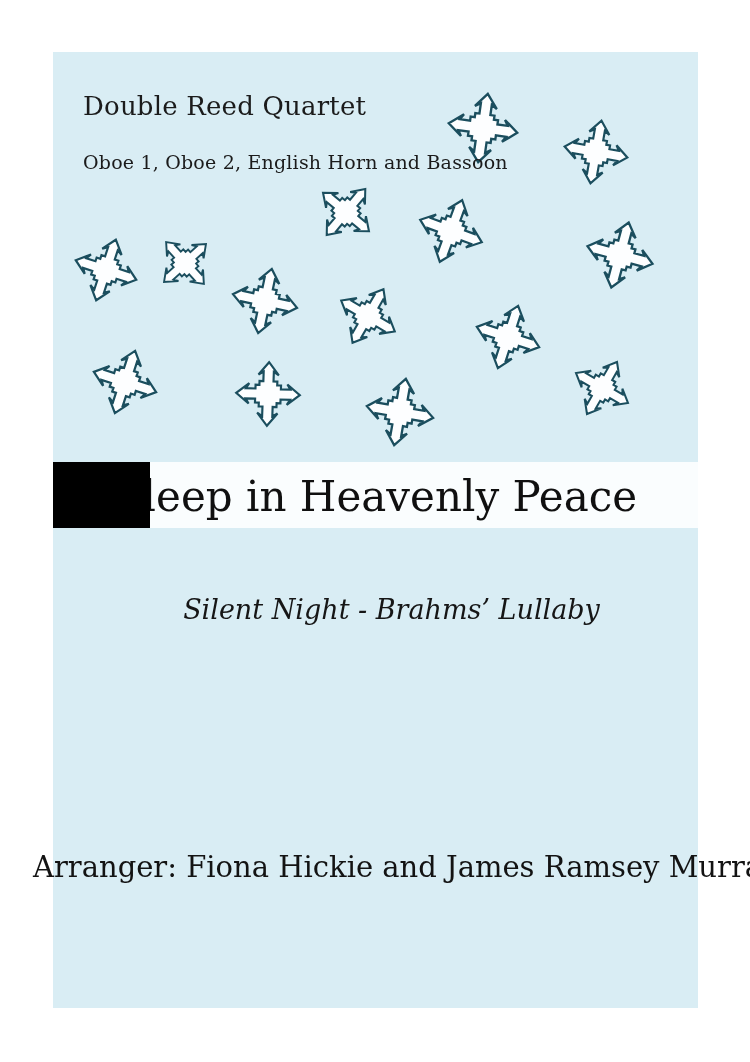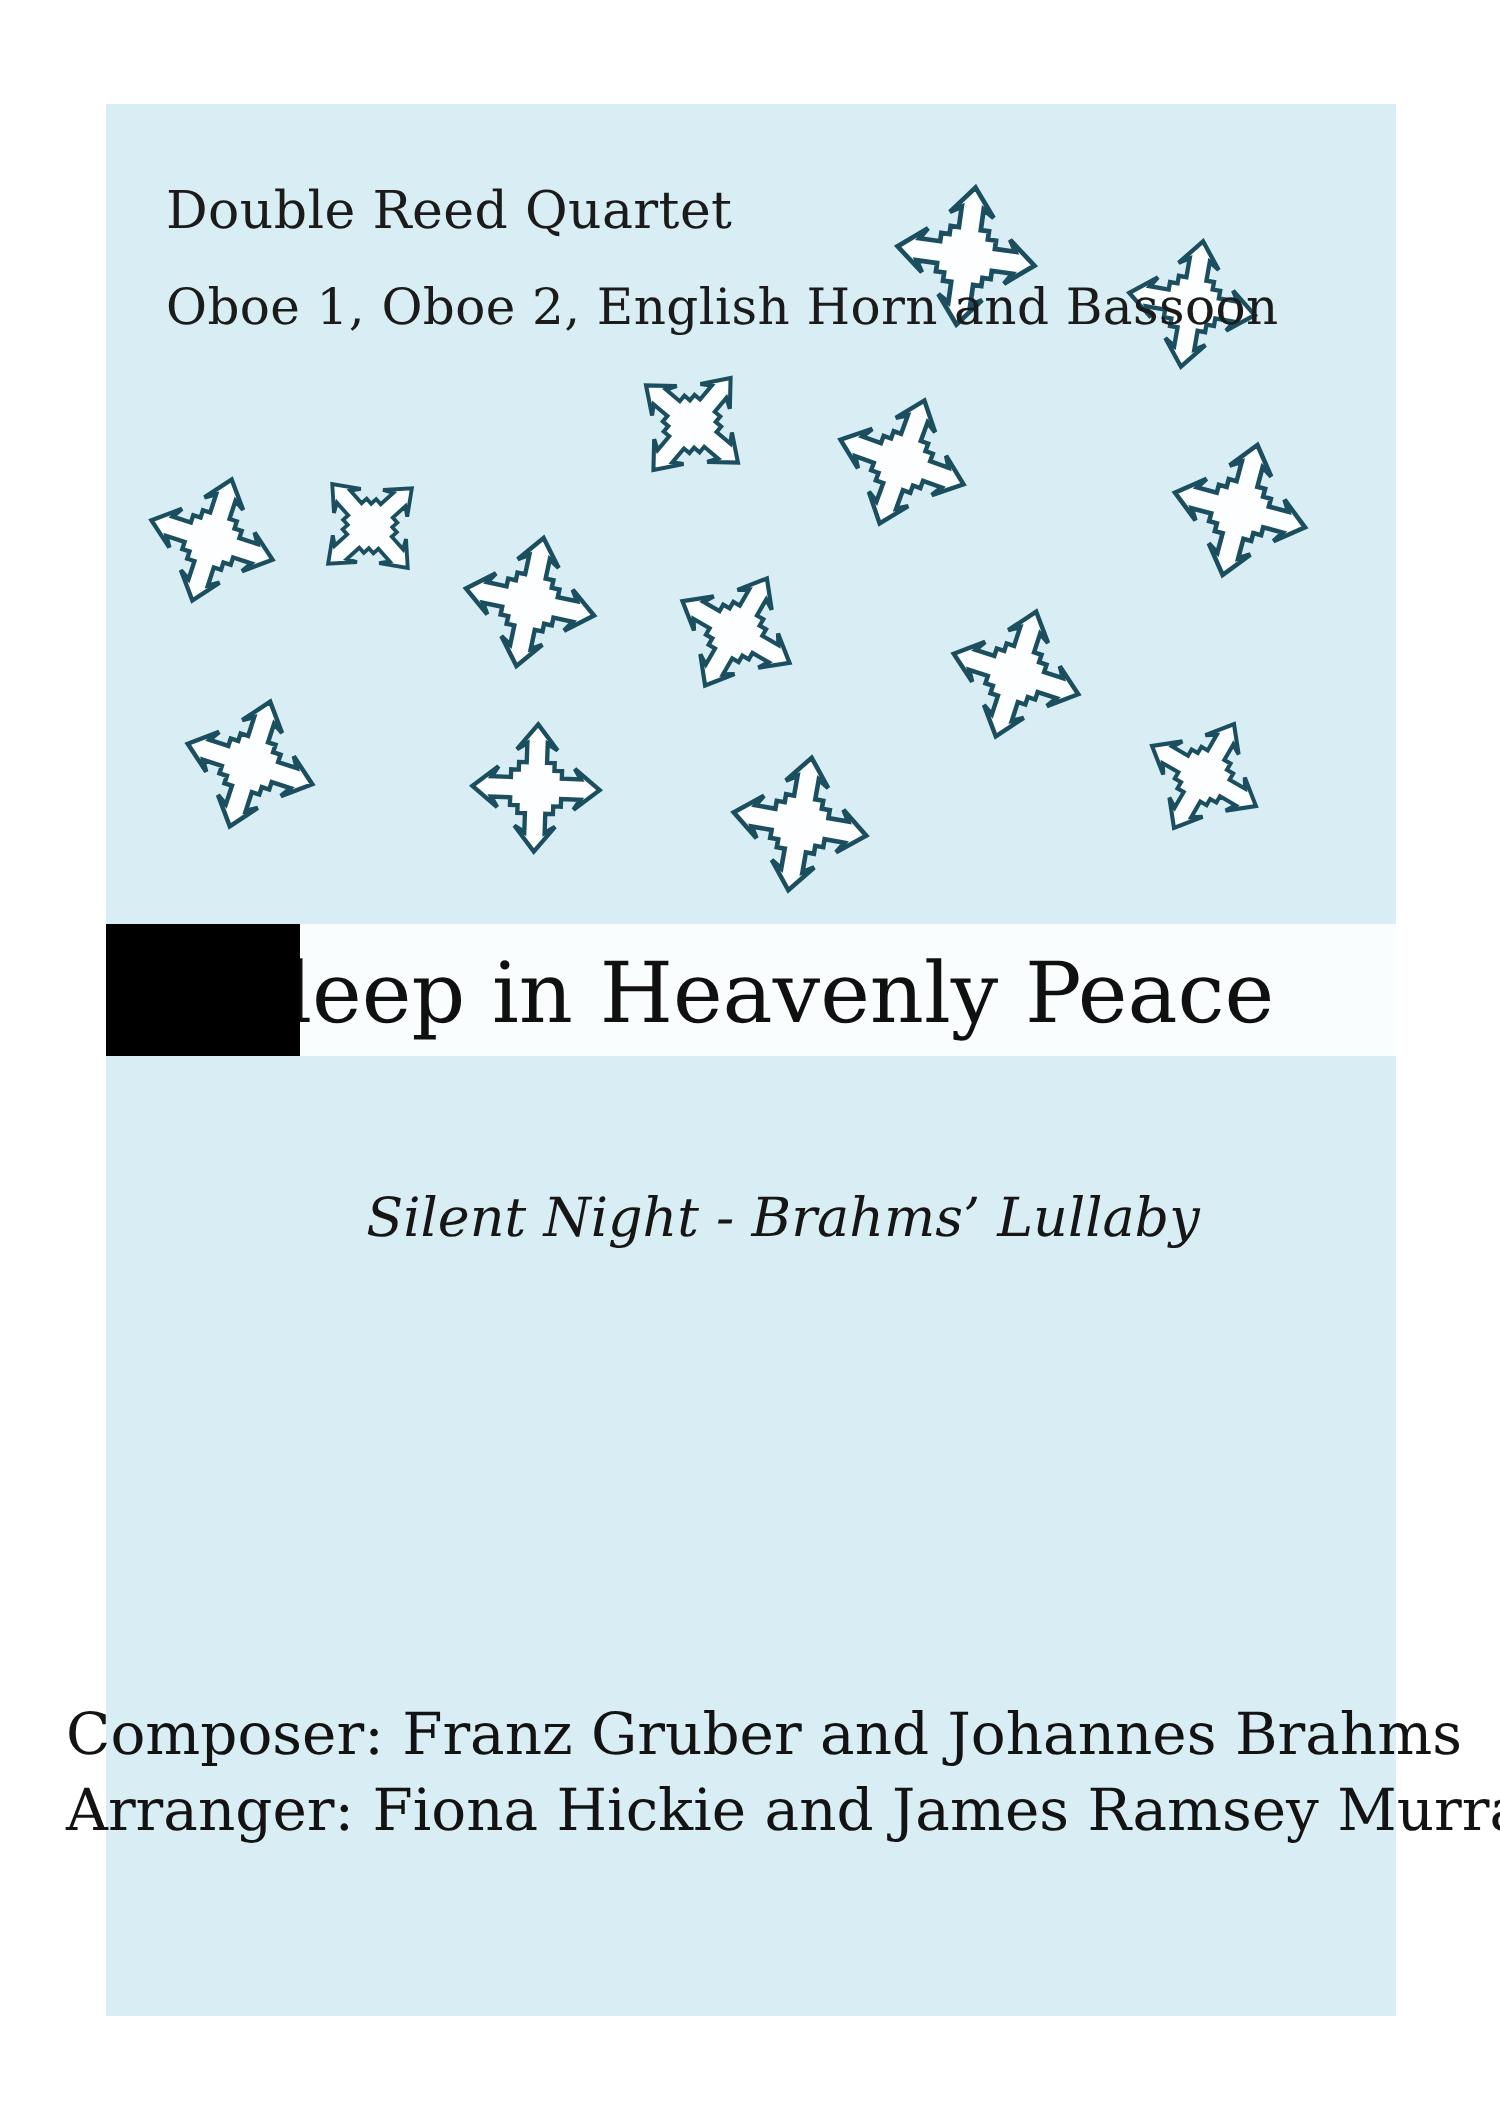--- a/index.html
+++ b/index.html
@@ -27,22 +27,22 @@
     position: absolute;
     left: 83px;
     top: 91px;
     font-size: 26px;
     letter-spacing: 0.2px;
     white-space: nowrap;
   }
   .instrumentation {
     position: absolute;
     left: 83px;
-    top: 139px;
-    font-size: 25px;
+    top: 151px;
+    font-size: 19px;
     letter-spacing: 0.2px;
     white-space: nowrap;
   }
   .decor-layer {
     position: absolute;
     left: 0;
     top: 0;
     width: 750px;
     height: 1062px;
     pointer-events: none;
@@ -168,15 +168,14 @@
 <div class="instrumentation">Oboe 1, Oboe 2, English Horn and Bassoon</div>
 
 <div class="title-band">
   <div class="piece-title">Sleep in Heavenly Peace</div>
 </div>
 <div class="accent-block"></div>
 
 <div class="piece-subtitle">Silent Night - Brahms’ Lullaby</div>
 
 <div class="credits">
-  <div>Composer: Franz Gruber and Johannes Brahms</div>
   <div>Arranger: Fiona Hickie and James Ramsey Murray</div>
 </div>
 
 </body></html>

